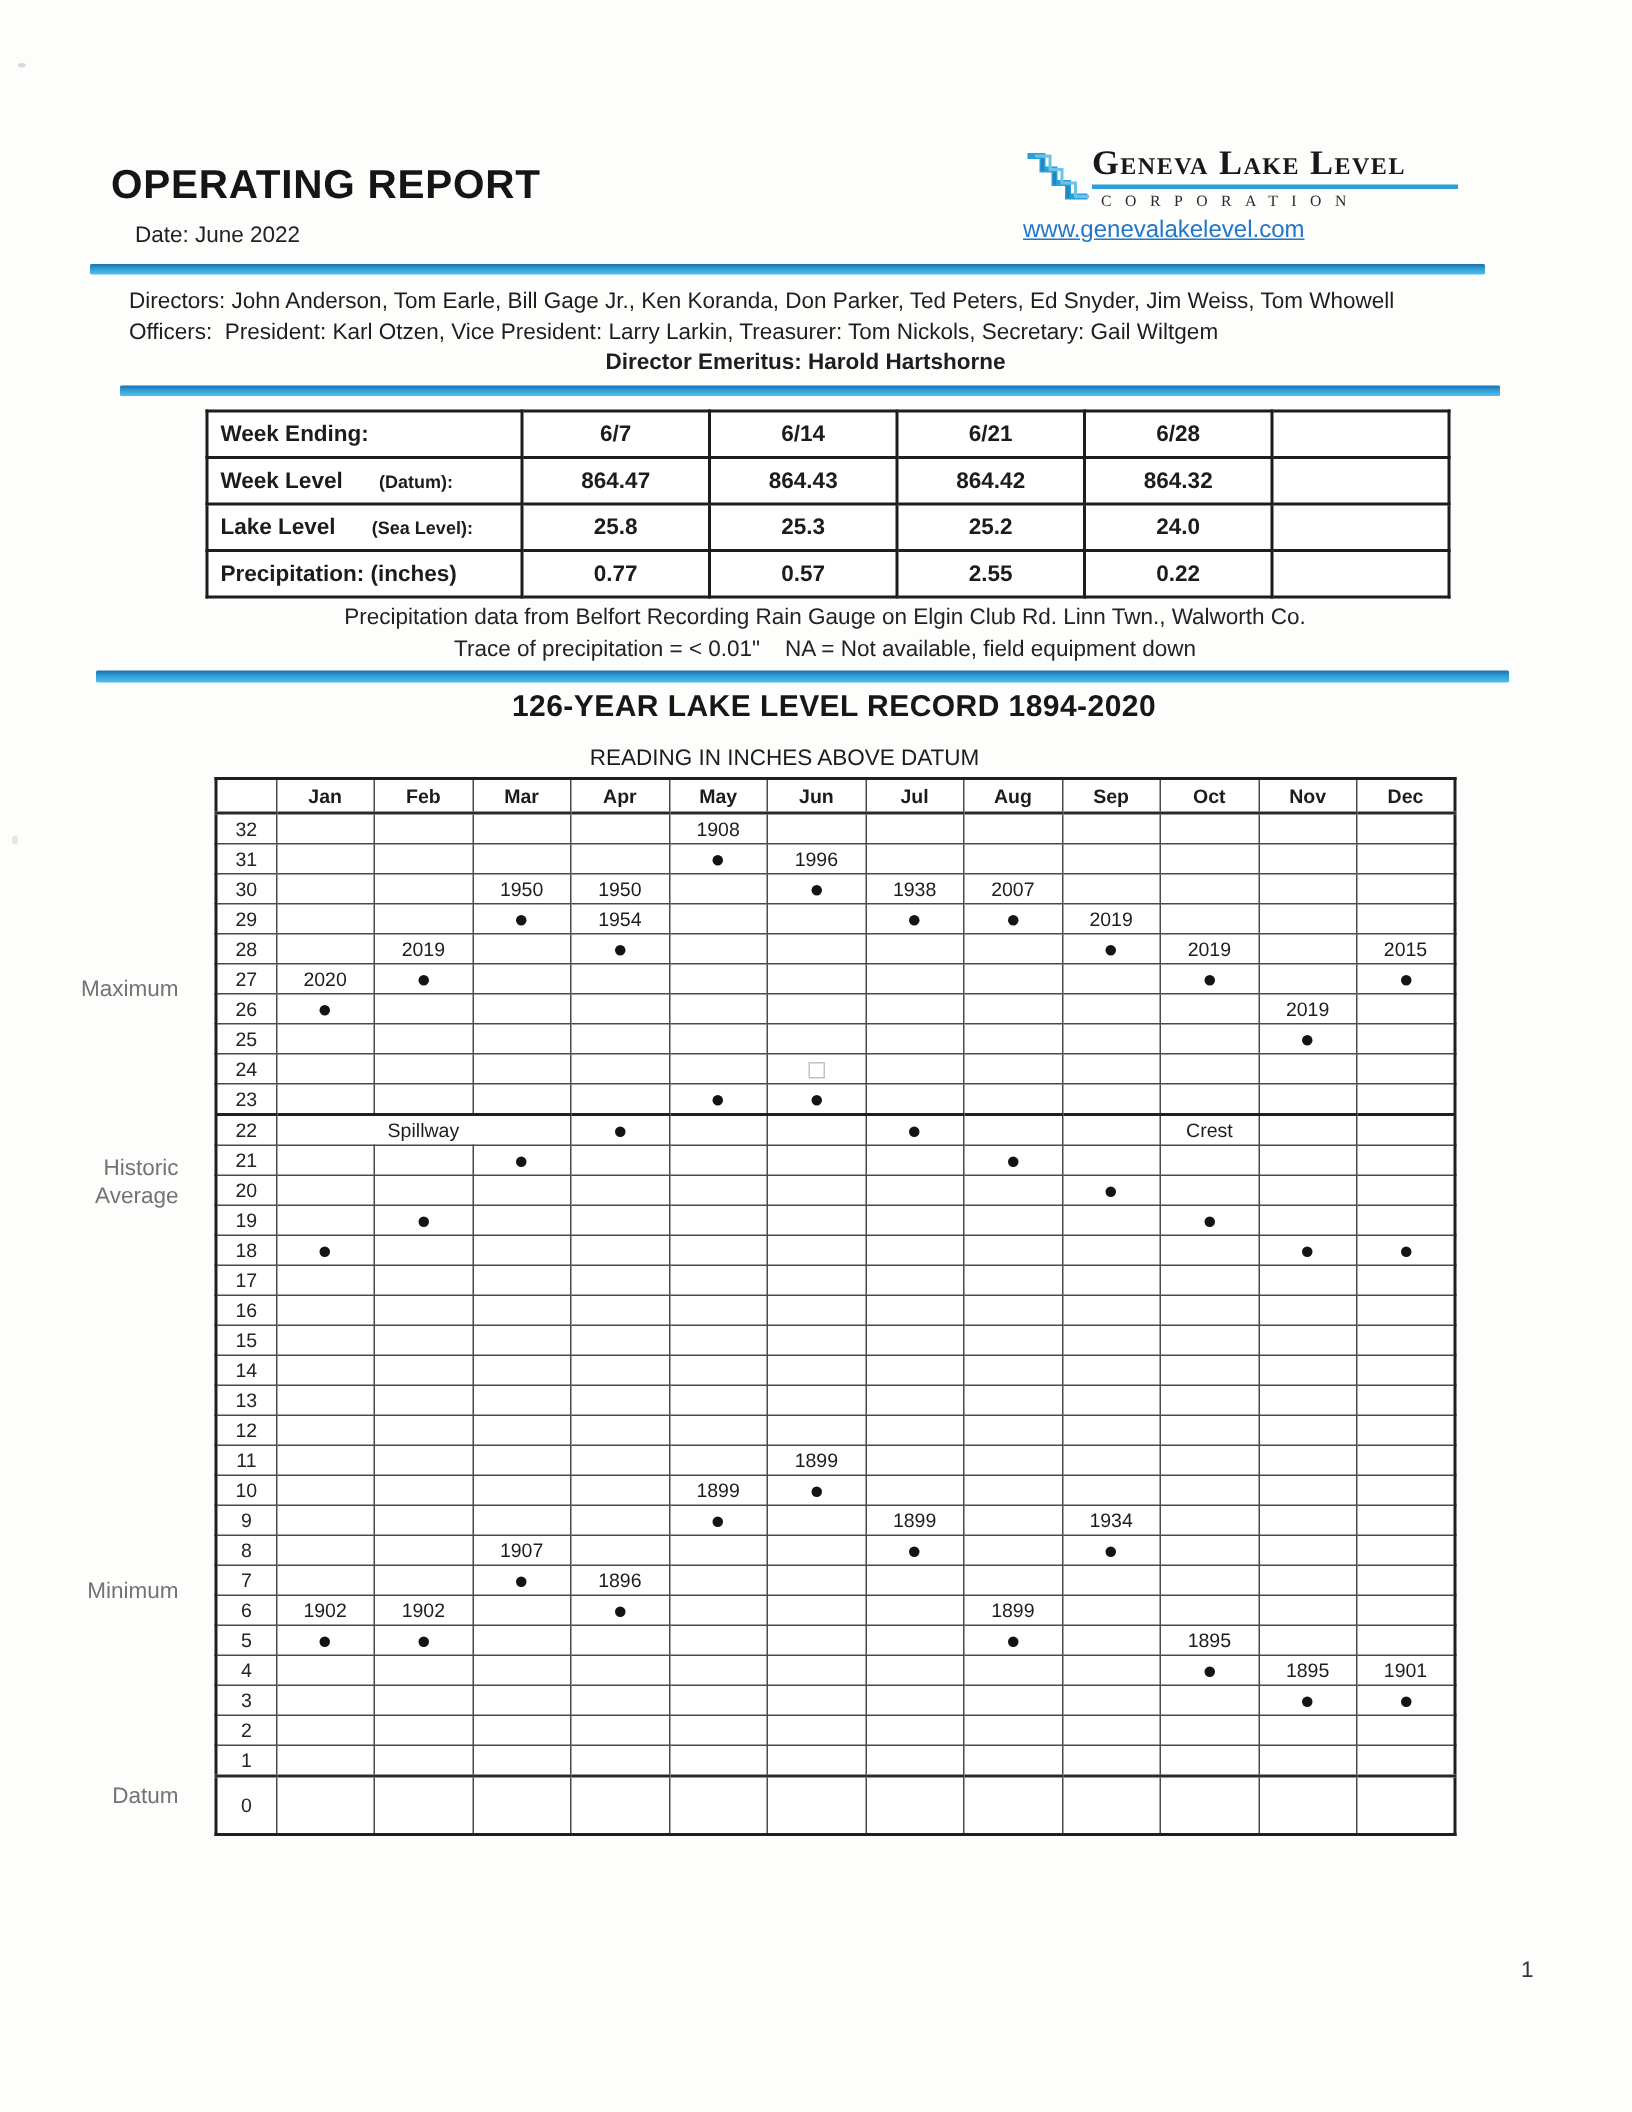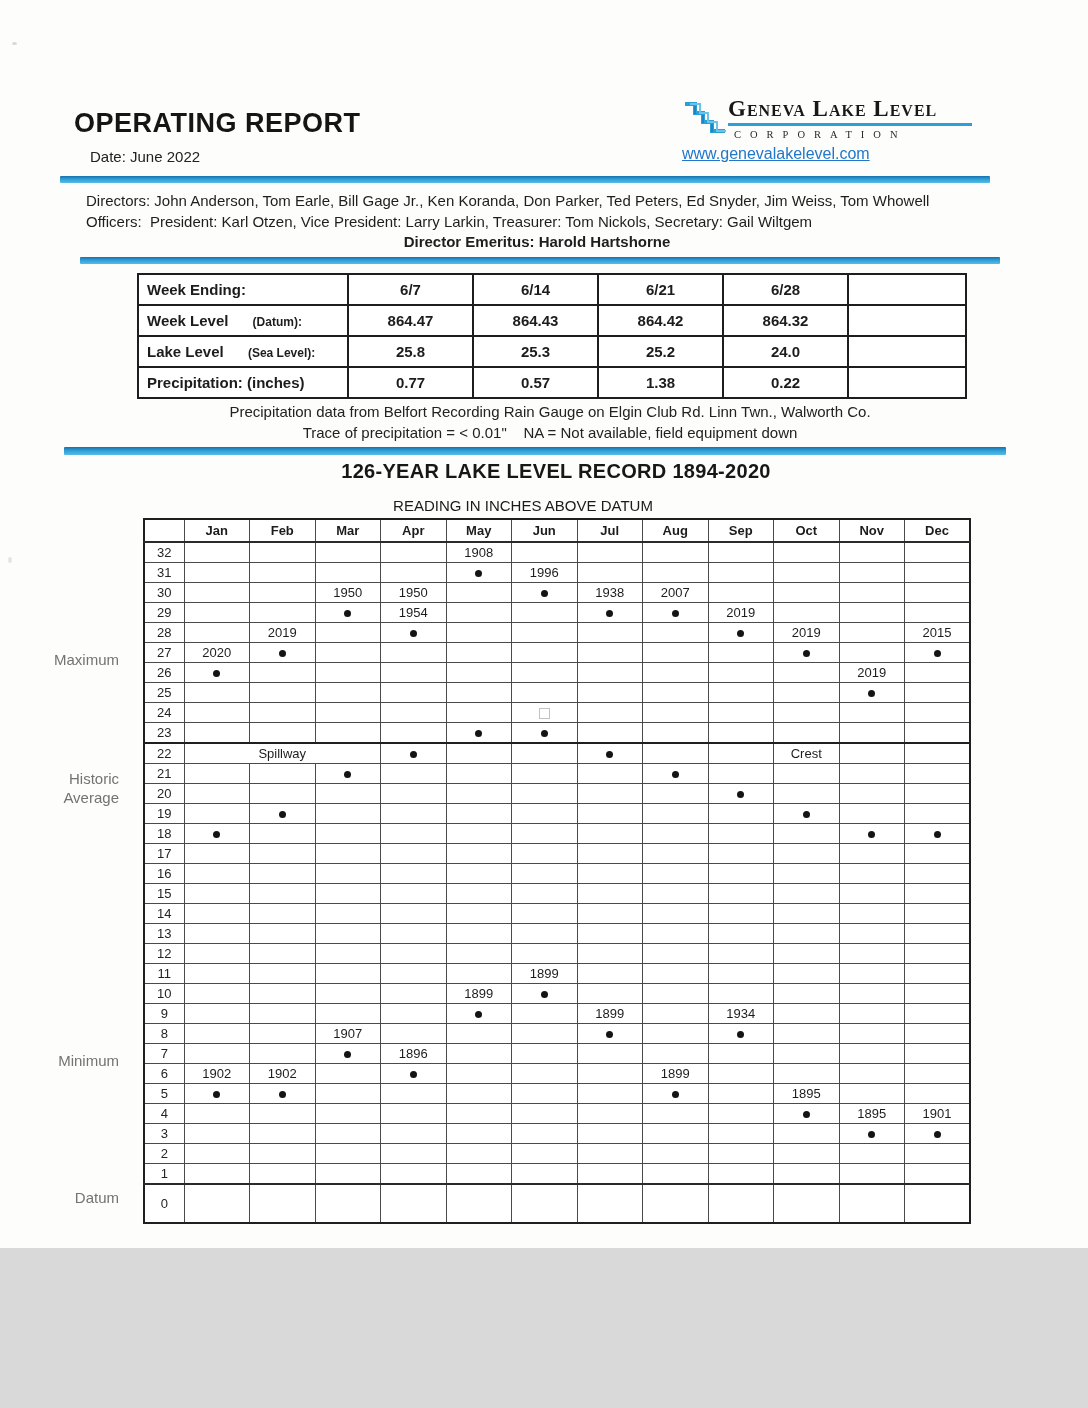--- a/index.html
+++ b/index.html
@@ -1,16 +1,16 @@
 <!DOCTYPE html>
 <html><head>
 <meta charset="utf-8">
 <style>
   html,body{margin:0;padding:0;background:#d9d9d9;}
-  .page{position:relative;width:1088px;height:1248px;background:#fdfdfc;margin:0 auto;overflow:hidden;
+  .page{position:relative;width:1088px;height:1408px;background:#fdfdfc;margin:0 auto;overflow:hidden;
         font-family:"Liberation Sans",sans-serif;color:#1c1c1c;}
   
   .report-title{position:absolute;left:74px;top:108px;font-size:27px;font-weight:bold;letter-spacing:.5px;color:#151515;}
   .date-line{position:absolute;left:90px;top:148px;font-size:15px;color:#222;}
   
   .logo{position:absolute;left:682px;top:96px;width:290px;}
   .logo-top{display:flex;align-items:flex-start;}
   .logo-icon{width:46px;height:40px;flex:0 0 46px;margin-top:4px;}
   .logo-nameblock{flex:1;}
   .logo-name{font-family:"Liberation Serif",serif;font-variant:small-caps;font-weight:bold;
@@ -136,21 +136,21 @@
           <td class="val">25.8</td>
           <td class="val">25.3</td>
           <td class="val">25.2</td>
           <td class="val">24.0</td>
           <td class="val"></td>
         </tr>
         <tr>
           <td class="lbl"><span>Precipitation: (inches)</span></td>
           <td class="val">0.77</td>
           <td class="val">0.57</td>
-          <td class="val">1.38</td>
+          <td class="val">2.55</td>
           <td class="val">0.22</td>
           <td class="val"></td>
         </tr>
       </tbody>
   </table>
 
   <div class="note note1">Precipitation data from Belfort Recording Rain Gauge on Elgin Club Rd. Linn Twn., Walworth Co.</div>
   <div class="note note2">Trace of precipitation = &lt; 0.01"    NA = Not available, field equipment down</div>
 
   <div class="bar bar3"></div>

